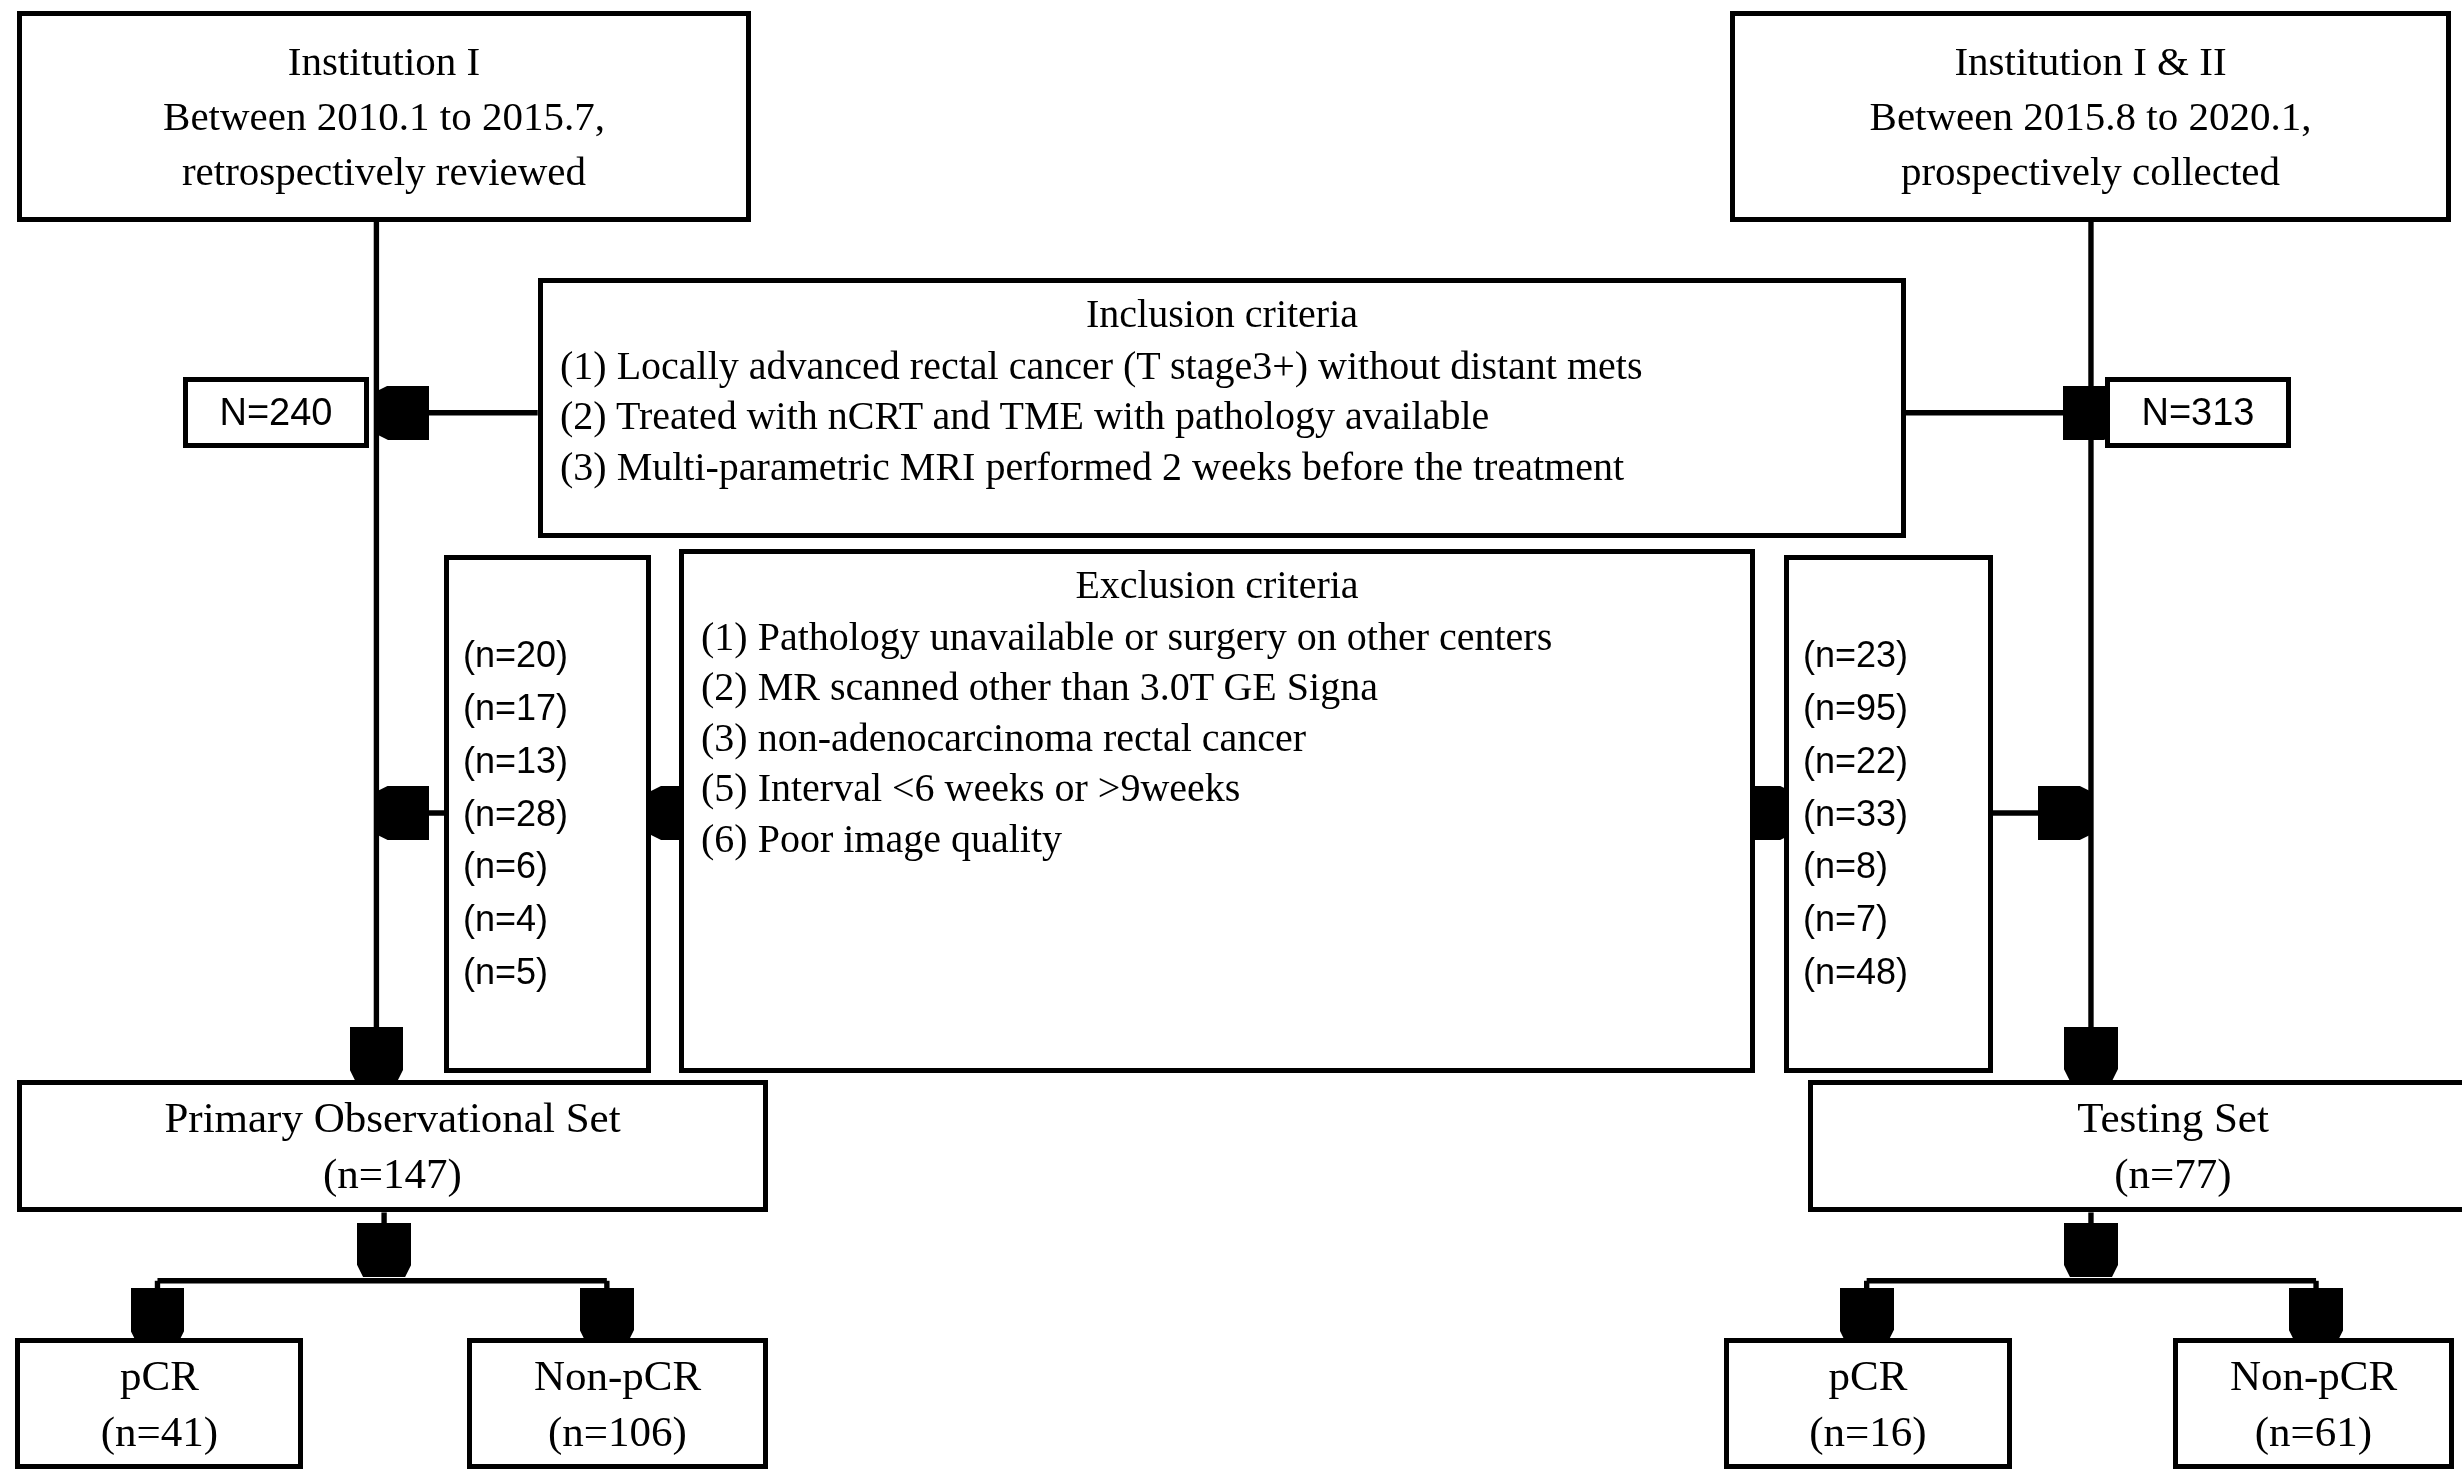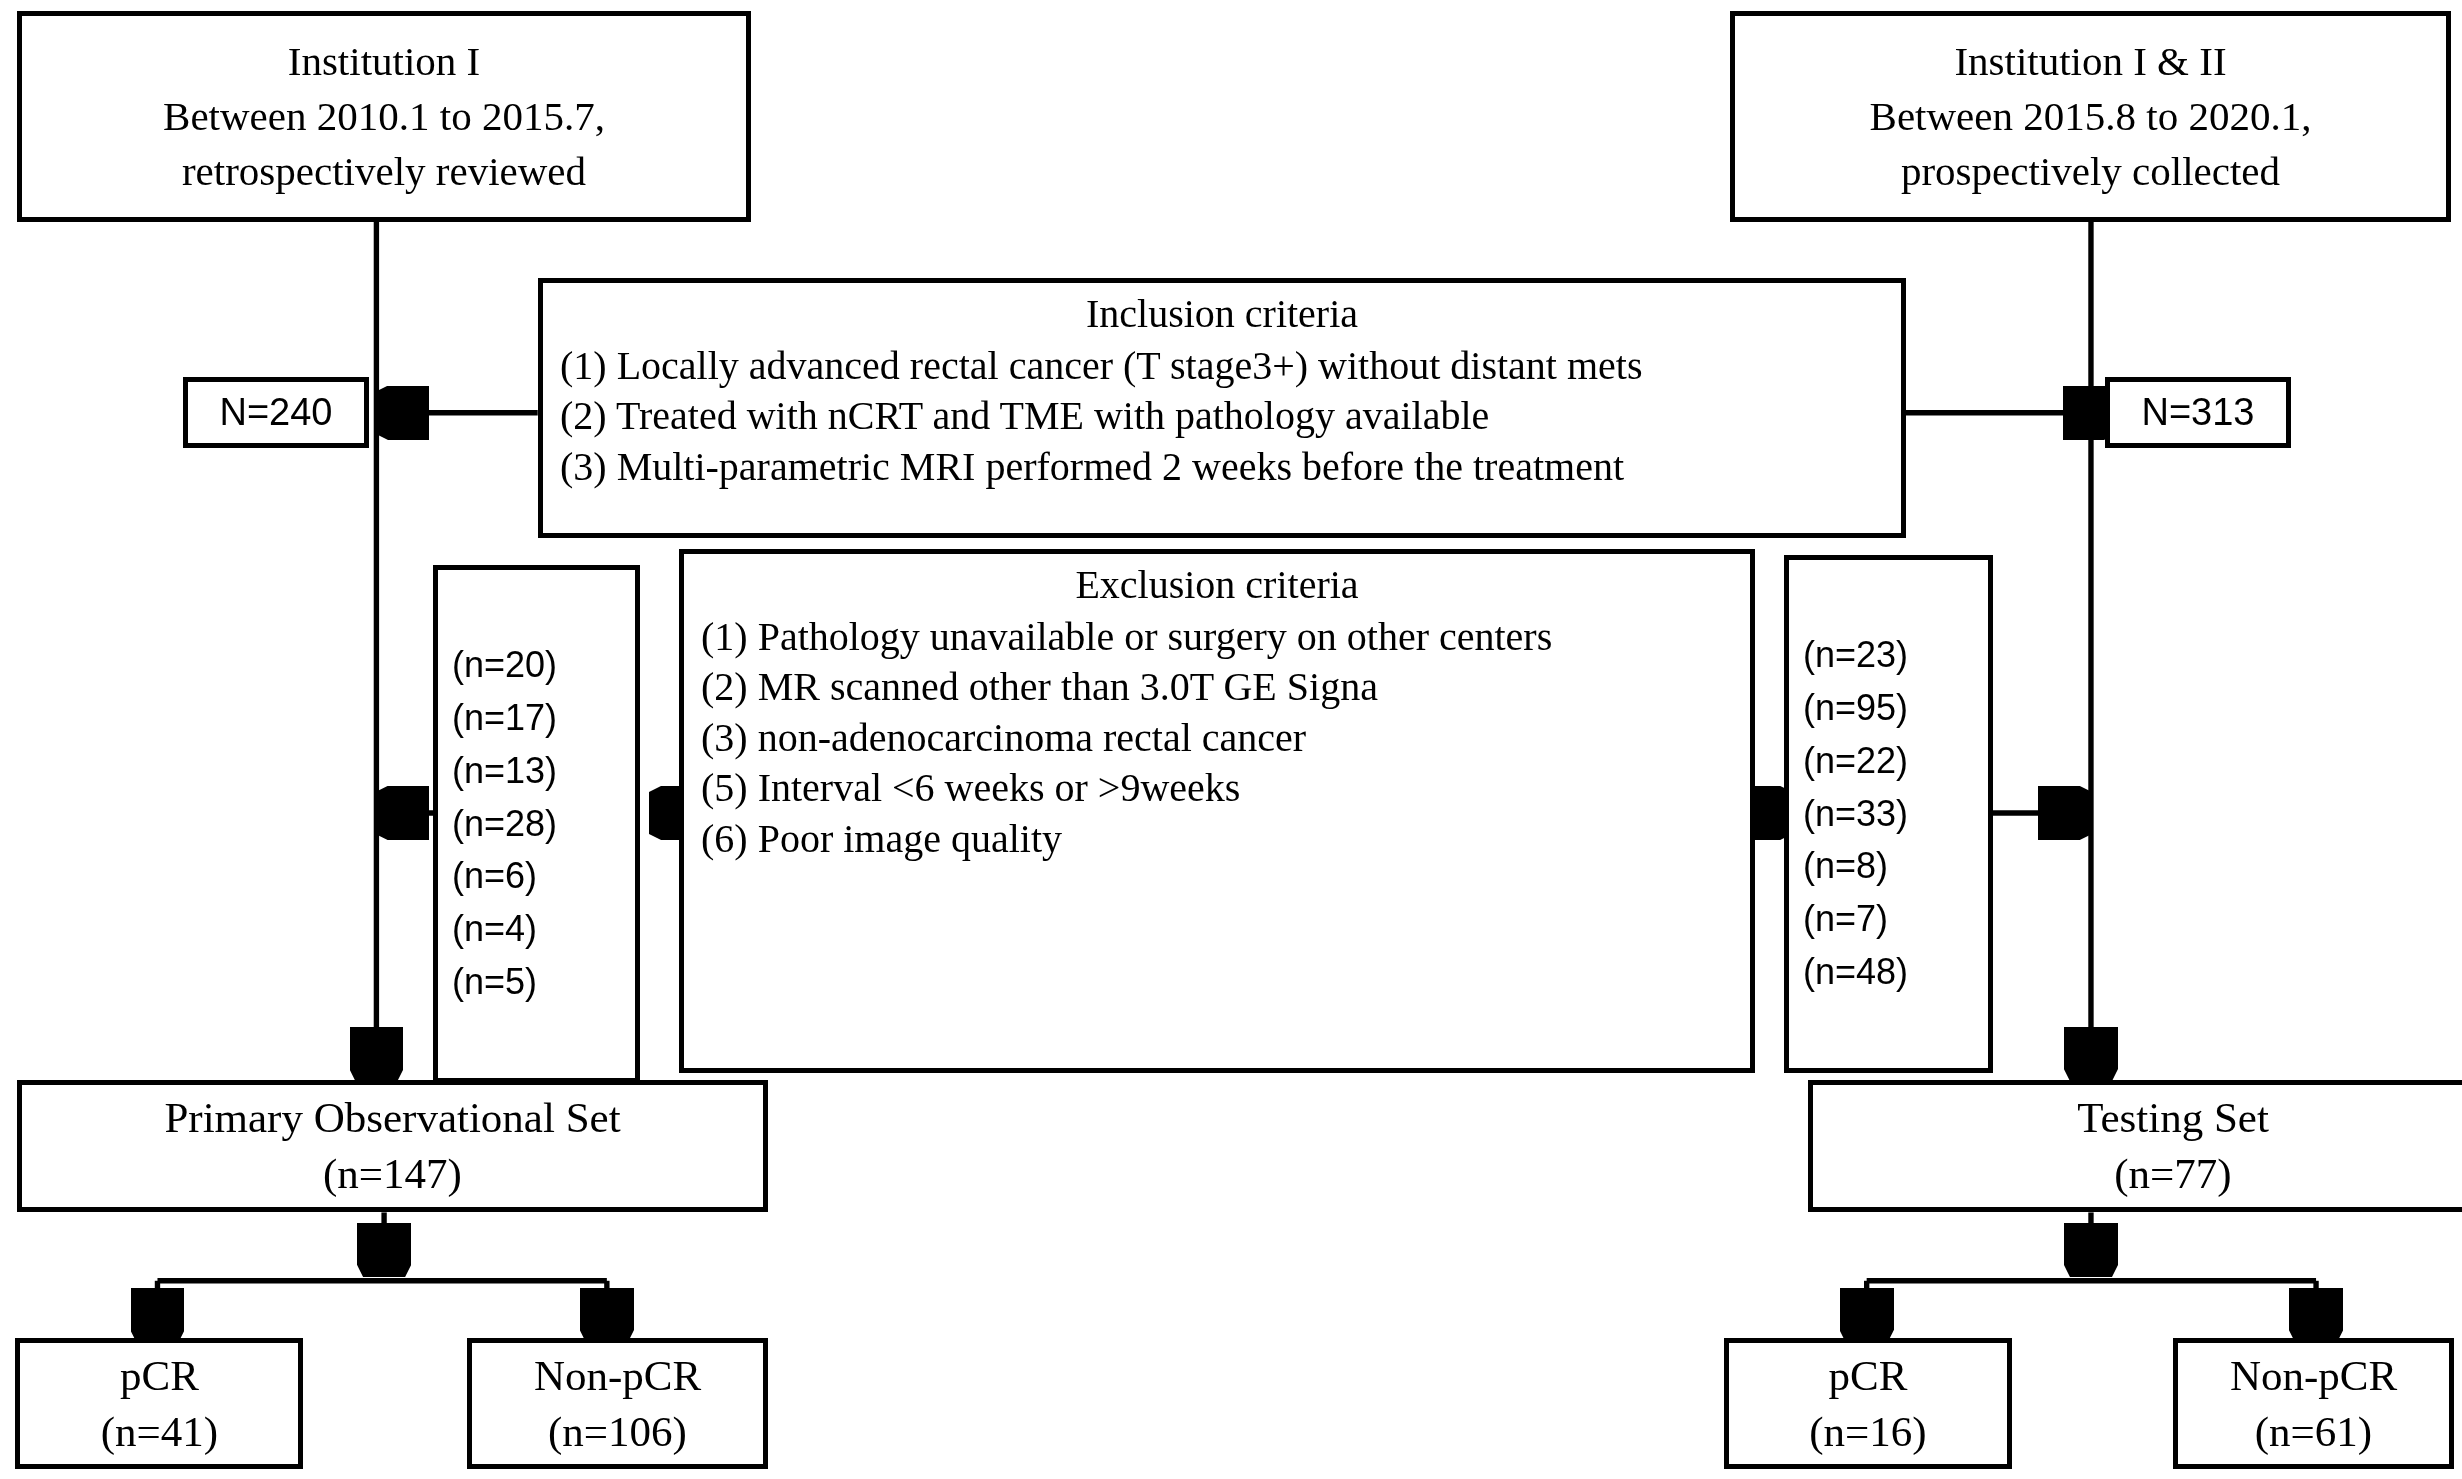--- a/index.html
+++ b/index.html
@@ -148,21 +148,21 @@
     <span class="ln">N=313</span>
   </div>
 
   <div class="box criteria" style="left:538px; top:278px; width:1368px; height:260px;">
     <span class="ctitle">Inclusion criteria</span>
     <span class="citem">(1) Locally advanced rectal cancer (T stage3+) without distant mets</span>
     <span class="citem">(2) Treated with nCRT and TME with pathology available</span>
     <span class="citem">(3) Multi-parametric MRI performed 2 weeks before the treatment</span>
   </div>
 
-  <div class="box ncol" style="left:433px; top:555px; width:207px; height:518px;margin-top:10px;">
+  <div class="box ncol" style="left:444px; top:555px; width:207px; height:518px;">
     <span class="ln">(n=20)</span>
     <span class="ln">(n=17)</span>
     <span class="ln">(n=13)</span>
     <span class="ln">(n=28)</span>
     <span class="ln">(n=6)</span>
     <span class="ln">(n=4)</span>
     <span class="ln">(n=5)</span>
   </div>
 
   <div class="box criteria" style="left:679px; top:549px; width:1076px; height:524px;">

